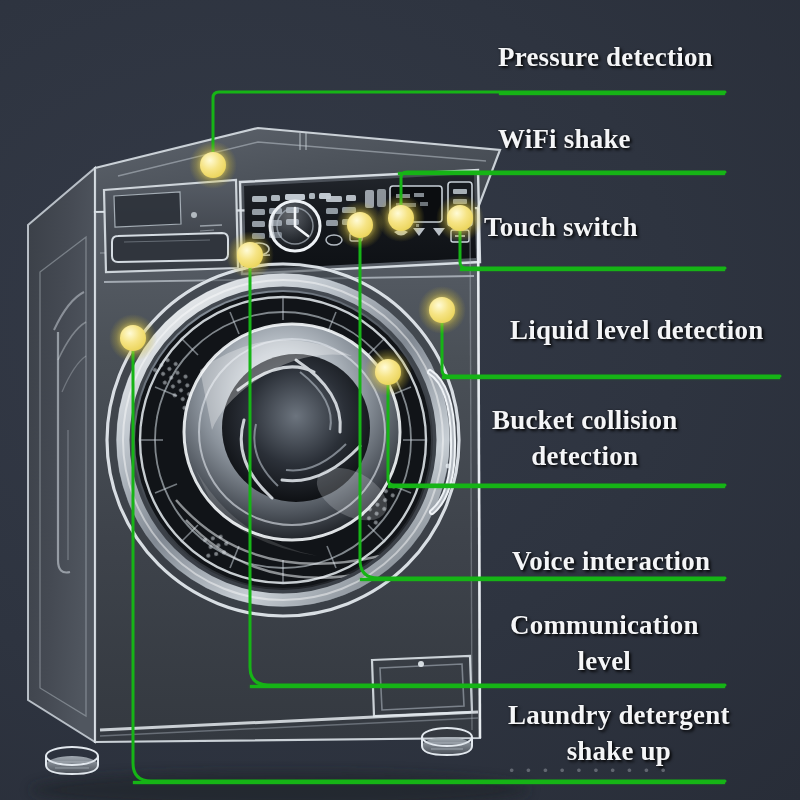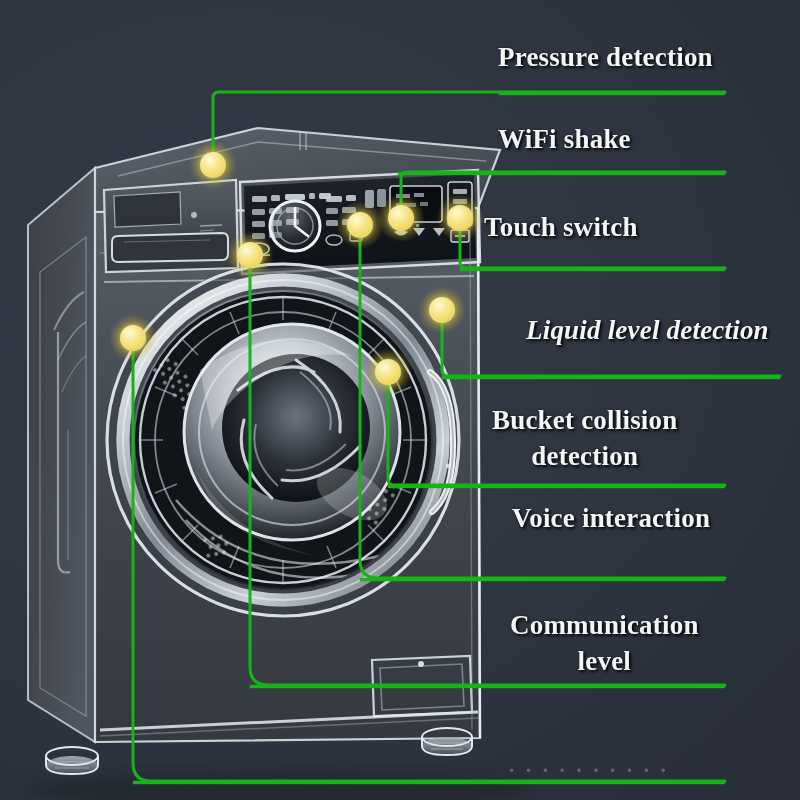--- a/index.html
+++ b/index.html
@@ -456,28 +456,30 @@
       </g>
   </svg>
 
   <div id="labels-layer" class="layer">
       <div class="label" style="left: 498px; top: 40px;">Pressure detection</div>
       <div class="underline" style="left: 499px; top: 92px; width: 226px; background: rgb(22, 180, 22);"></div>
       <div class="label" style="left: 498px; top: 122px;">WiFi shake</div>
       <div class="underline" style="left: 398px; top: 172px; width: 327px; background: rgb(22, 180, 22);"></div>
       <div class="label" style="left: 484px; top: 210px;">Touch switch</div>
       <div class="underline" style="left: 460px; top: 268px; width: 265px; background: rgb(22, 180, 22);"></div>
-      <div class="label" style="left: 526px; top: 313px; font-style: italic;">Liquid level detection</div>
+      <div class="label" style="left: 510px; top: 313px;">Liquid level detection</div>
       <div class="underline" style="left: 442px; top: 376px; width: 338px; background: rgb(22, 180, 22);"></div>
       <div class="label" style="left: 492px; top: 403px;">Bucket collision
 detection</div>
       <div class="underline" style="left: 388px; top: 485px; width: 337px; background: rgb(22, 180, 22);"></div>
-      <div class="label" style="left: 512px; top: 501px; font-family: Liberation Serif, serif;">Voice interaction</div>
+      <div class="label" style="left: 512px; top: 544px; font-family: Liberation Serif, serif;">Voice interaction</div>
       <div class="underline" style="left: 360px; top: 578px; width: 365px; background: rgb(22, 180, 22);"></div>
       <div class="label" style="left: 510px; top: 608px;">Communication
 level</div>
       <div class="underline" style="left: 250px; top: 685px; width: 475px; background: rgb(22, 180, 22);"></div>
+      <div class="label" style="left: 508px; top: 698px;">Laundry detergent
+shake up</div>
       <div class="underline" style="left: 133px; top: 781px; width: 592px; background: rgb(22, 180, 22);"></div>
     </div>
 
   <div class="ghost-text" style="left:508px; top:757px; width:270px; height:18px;">· · ·   · ·   · · · ·   ·</div>
 
 </div>
 
 </body></html>

